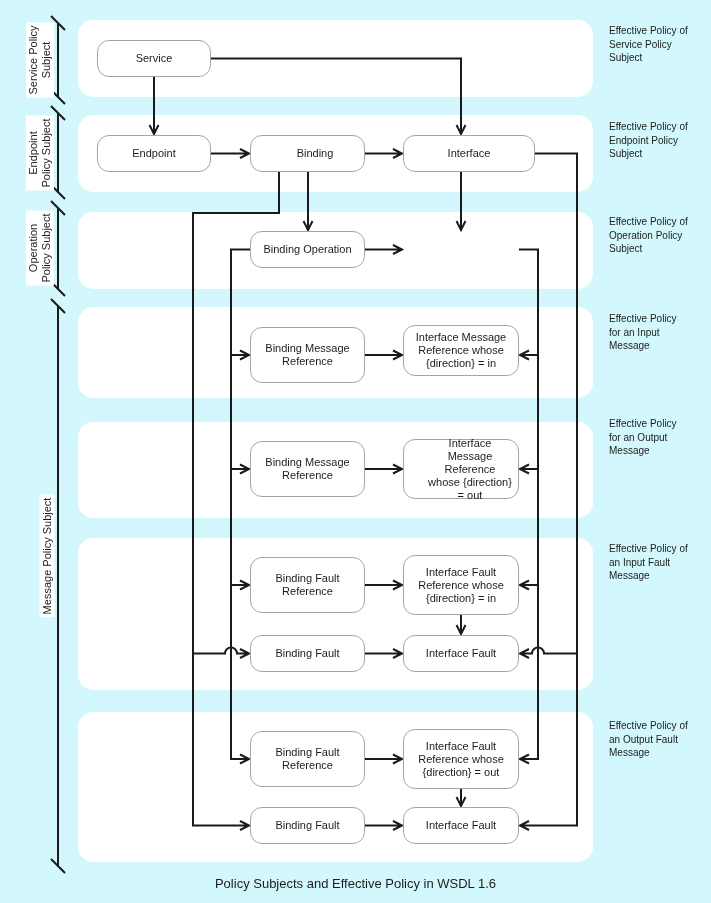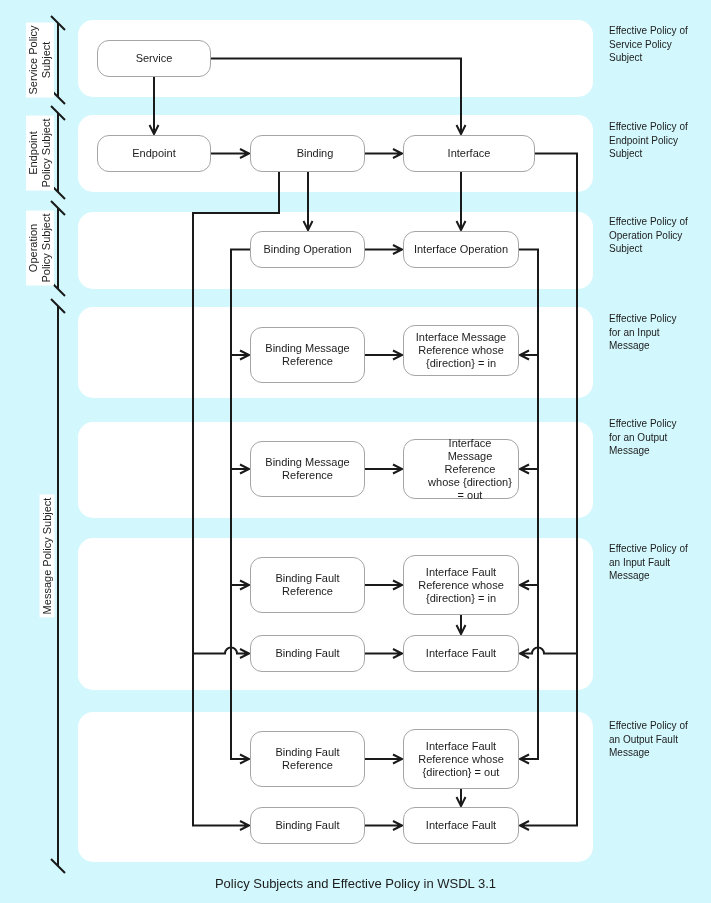--- a/index.html
+++ b/index.html
@@ -109,21 +109,20 @@
     <path d="M365,653.5 L402,653.5 M393,649 L402,653.5 L393,658"></path>
     <path d="M365,759 L402,759 M393,754.5 L402,759 L393,763.5"></path>
     <path d="M365,825.5 L402,825.5 M393,821 L402,825.5 L393,830"></path>
   </svg>
 
   <div class="node" style="left:97px;top:40px;width:114px;height:37px;">Service</div>
   <div class="node" style="left:97px;top:135px;width:114px;height:37px;padding-left:6px;">Endpoint</div>
   <div class="node" style="left:250px;top:135px;width:115px;height:37px;padding-left:21px;">Binding</div>
   <div class="node" style="left:403px;top:135px;width:132px;height:37px;">Interface</div>
   <div class="node" style="left:250px;top:231px;width:115px;height:37px;">Binding Operation</div>
-  <div class="node" style="left:403px;top:231px;width:116px;height:37px;">Interface Operation</div>
 
   <div class="node" style="left:250px;top:327px;width:115px;height:56px;">Binding Message Reference</div>
   <div class="node" style="left:403px;top:325px;width:116px;height:51px;">Interface Message Reference whose {direction} = in</div>
 
   <div class="node" style="left:250px;top:441px;width:115px;height:56px;">Binding Message Reference</div>
   <div class="node" style="left:403px;top:439px;width:116px;height:60px;padding-left:24px;">Interface Message Reference whose {direction} = out</div>
 
   <div class="node" style="left:250px;top:557px;width:115px;height:56px;">Binding Fault Reference</div>
   <div class="node" style="left:403px;top:555px;width:116px;height:60px;">Interface Fault Reference whose {direction} = in</div>
   <div class="node" style="left:250px;top:635px;width:115px;height:37px;">Binding Fault</div>
@@ -157,15 +156,15 @@
   <div class="rlabel" style="top:417px;">Effective Policy
 for an Output
 Message</div>
   <div class="rlabel" style="top:542px;">Effective Policy of
 an Input Fault
 Message</div>
   <div class="rlabel" style="top:719px;">Effective Policy of
 an Output Fault
 Message</div>
 
-  <div class="caption">Policy Subjects and Effective Policy in WSDL 3.1</div>
+  <div class="caption">Policy Subjects and Effective Policy in WSDL 1.6</div>
 
 </div>
 
 </body></html>

